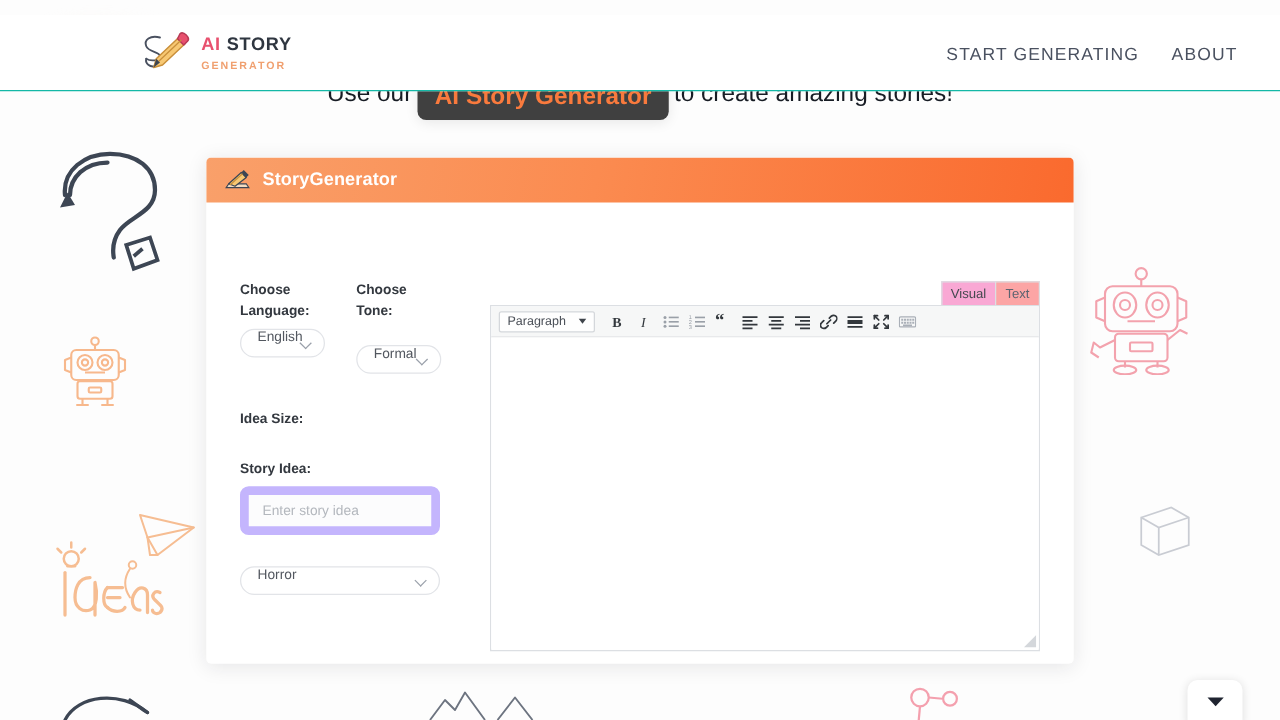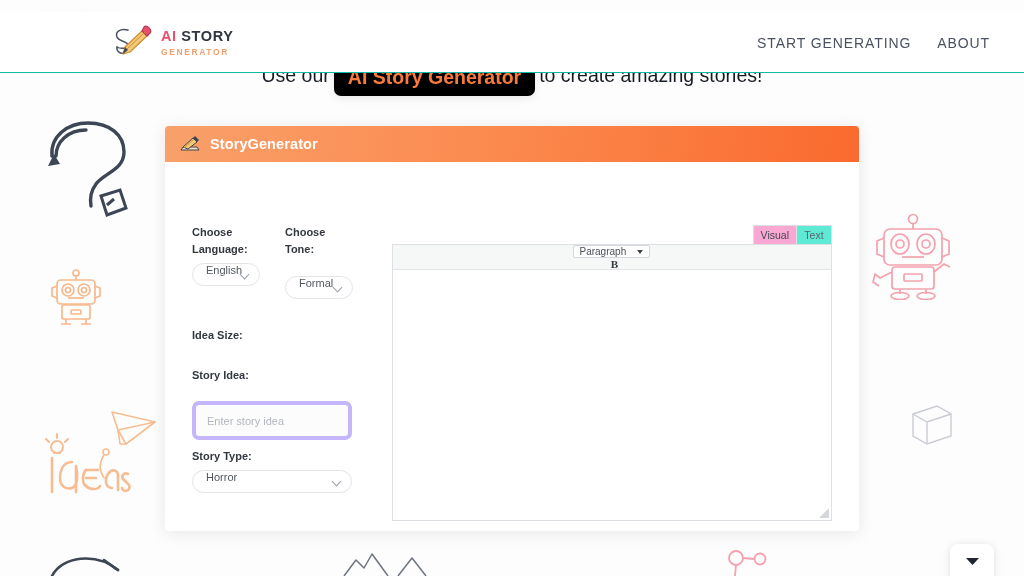--- a/index.html
+++ b/index.html
@@ -73,21 +73,21 @@
 
   
   #tagline {
     position: absolute; left: 0; top: 57px;
     width: 1024px; text-align: center;
     font-size: 19.5px; color: #171c24;
     z-index: 4;
   }
   #tagline-highlight {
     display: inline-block;
-    background: #000000;
+    background: #404040;
     color: #f97a3d;
     font-weight: bold;
     border-radius: 7px;
     padding: 7px 14px;
     margin: 0 4px;
     box-shadow: 0 2px 10px rgba(0,0,0,.09);
     position: relative; top: 2px;
   }
 
   
@@ -149,22 +149,22 @@
   #language-group { position: absolute; left: 0; top: 0; width: 68px; }
   #language-select { width: 68px; margin-top: 5px; }
   #tone-group { position: absolute; left: 93px; top: 0; width: 68px; }
   #tone-select { width: 68px; margin-top: 18px; }
 
   #storysize-group { position: absolute; left: 0; top: 103px; width: 160px; }
   #storysize-select { width: 160px; margin-top: 5px; }
 
   #storyidea-group { position: absolute; left: 0; top: 143px; width: 160px; }
   #storyidea-input {
-    width: 160px; height: 39px; margin-top: 17px;
-    border: 4px solid #c4b5fd; border-radius: 7px;
+    width: 160px; height: 39px; margin-top: 5px;
+    border: 7px solid #c4b5fd; border-radius: 7px;
     background: #fcfcfd;
     font-size: 11px; color: #b3b7bd;
     font-family: "Liberation Sans", sans-serif;
     padding: 6px 11px;
     outline: none;
   }
   #storyidea-input::placeholder { color: #b3b7bd; }
 
   #storytype-group { position: absolute; left: 0; top: 224px; width: 160px; }
   #storytype-select { width: 160px; margin-top: 5px; }
@@ -176,21 +176,21 @@
   }
   #editor-tabs {
     position: absolute; right: 0; top: 0;
     display: flex; gap: 0;
     z-index: 2;
   }
   .editor-tab {
     height: 19px; min-width: 36px;
     font-size: 10.5px; color: #5c6370;
     border: 1px solid #dcdfe3;
-    background: #5eead4;
+    background: #fca5a5;
     display: flex; align-items: center; justify-content: center;
     padding: 0 7px;
     cursor: pointer;
     border-bottom: none;
   }
   .editor-tab.active {
     background: #f9a8d4;
     color: #44484f;
     margin-left: 34px;
   }
@@ -202,21 +202,20 @@
     border: 1px solid #dcdfe3;
     background: #ffffff;
   }
   #editor-toolbar {
     height: 25px;
     background: #f6f7f7;
     border-bottom: 1px solid #e3e5e8;
     display: flex; align-items: center;
     padding-left: 6px;
     gap: 0;
-    flex-direction: column;
   }
   #para-select {
     width: 77px; height: 17px;
     border: 1px solid #d4d7db;
     background: #fefefe;
     border-radius: 2px;
     font-size: 10px; color: #4a4f57;
     display: flex; align-items: center;
     padding-left: 6px;
     position: relative;
@@ -450,21 +449,20 @@
         <div id="storysize-group">
           <div class="field-label">Idea Size:</div>
         </div>
 
         <div id="storyidea-group">
           <div class="field-label">Story Idea:</div>
           <input id="storyidea-input" type="text" placeholder="Enter story idea" style="">
         </div>
 
         <div id="storytype-group">
-          <div class="field-label">Story Type:</div>
           <div class="pill-select" id="storytype-select">
             <span>Horror</span>
             <span class="chev"></span>
           </div>
         </div>
 
       </div>
 
       <div id="editor-wrap">
 

